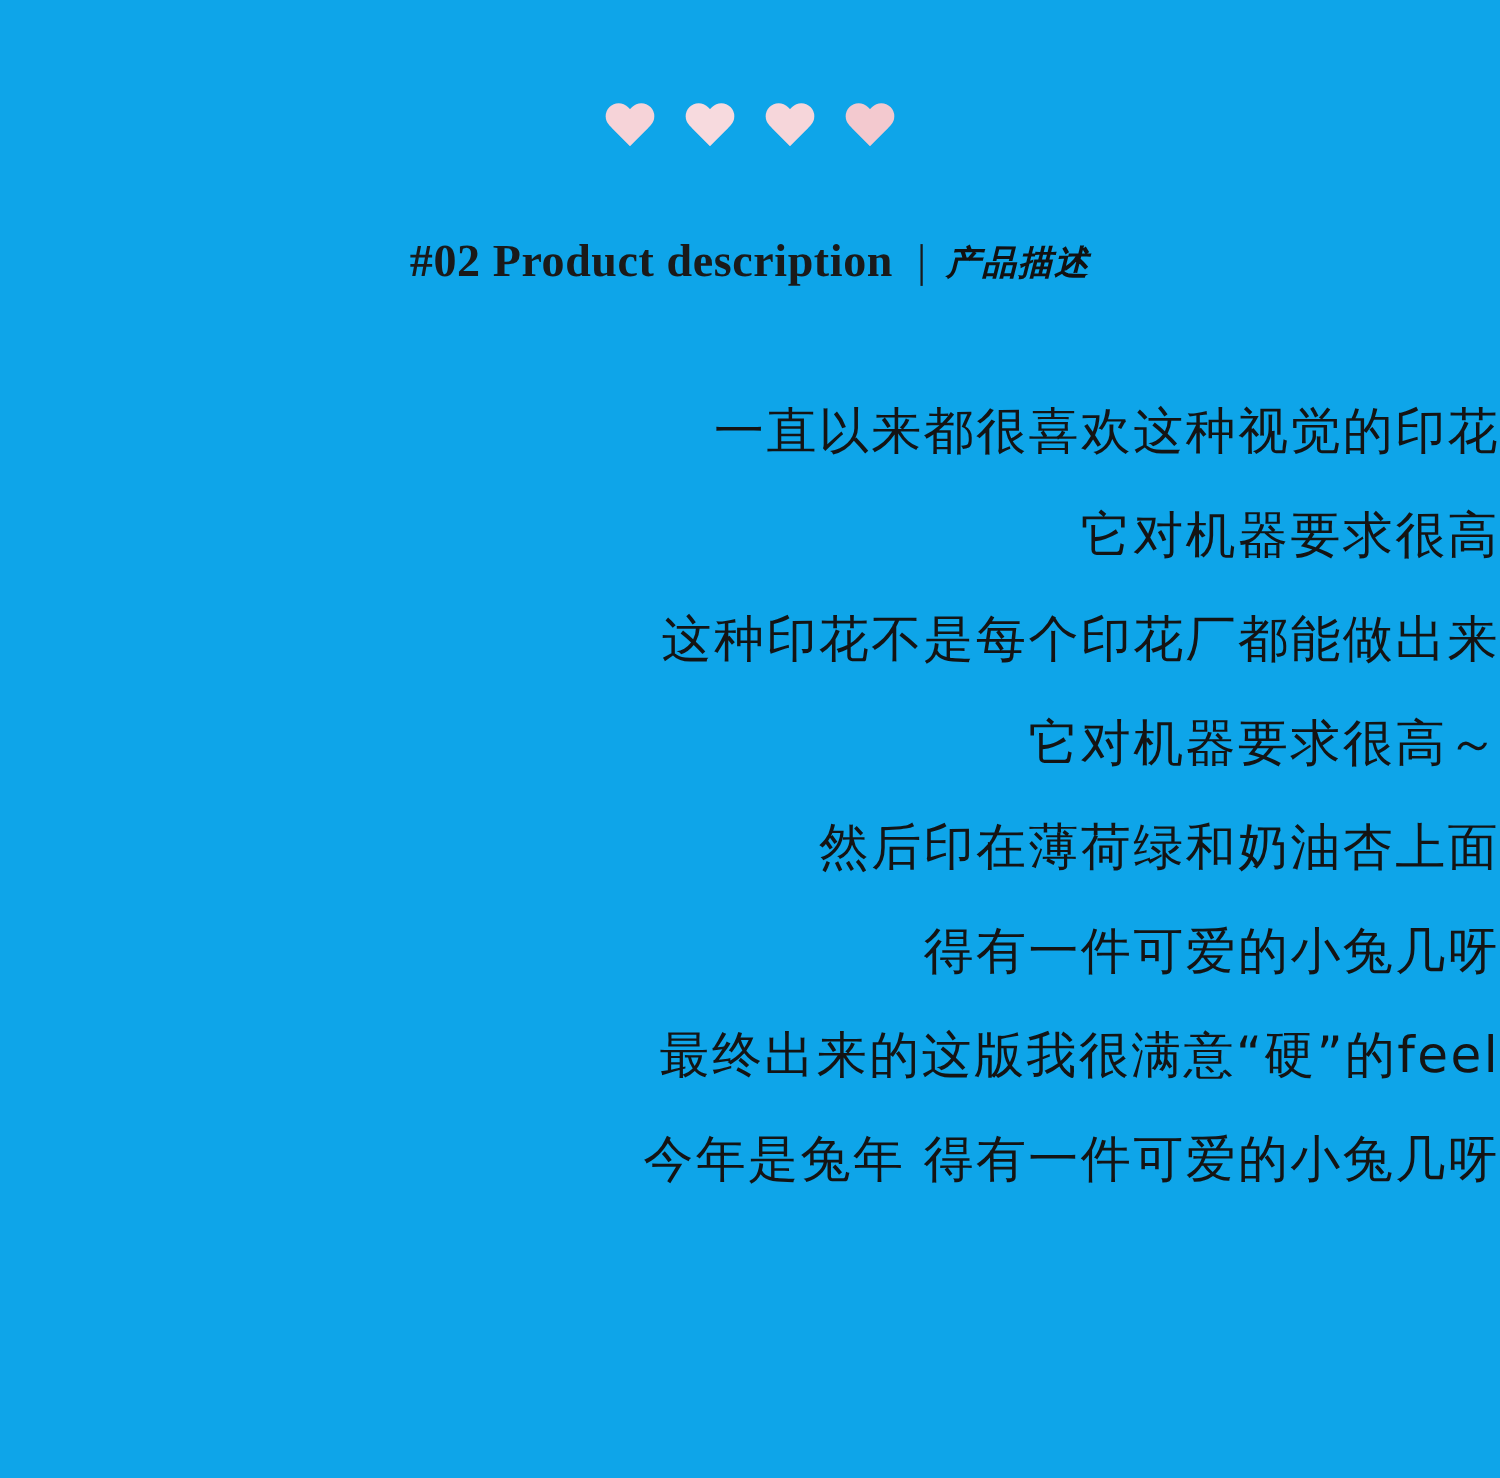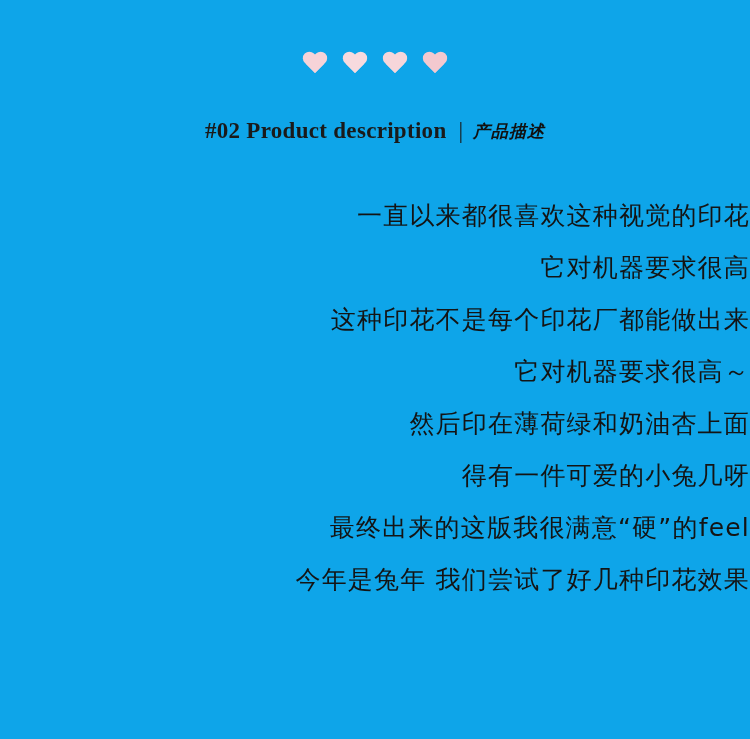--- a/index.html
+++ b/index.html
@@ -128,16 +128,16 @@
   </div>
 
   <div class="body-block">
     <div class="body-line">一直以来都很喜欢这种视觉的印花</div>
     <div class="body-line">它对机器要求很高</div>
     <div class="body-line">这种印花不是每个印花厂都能做出来</div>
     <div class="body-line">它对机器要求很高～</div>
     <div class="body-line">然后印在薄荷绿和奶油杏上面</div>
     <div class="body-line">得有一件可爱的小兔几呀</div>
     <div class="body-line">最终出来的这版我很满意“硬”的feel</div>
-    <div class="body-line">今年是兔年 我们尝试了好几种印花效果</div>
+    <div class="body-line">今年是兔年 得有一件可爱的小兔几呀</div>
   </div>
 
 </div>
 
 </body></html>

